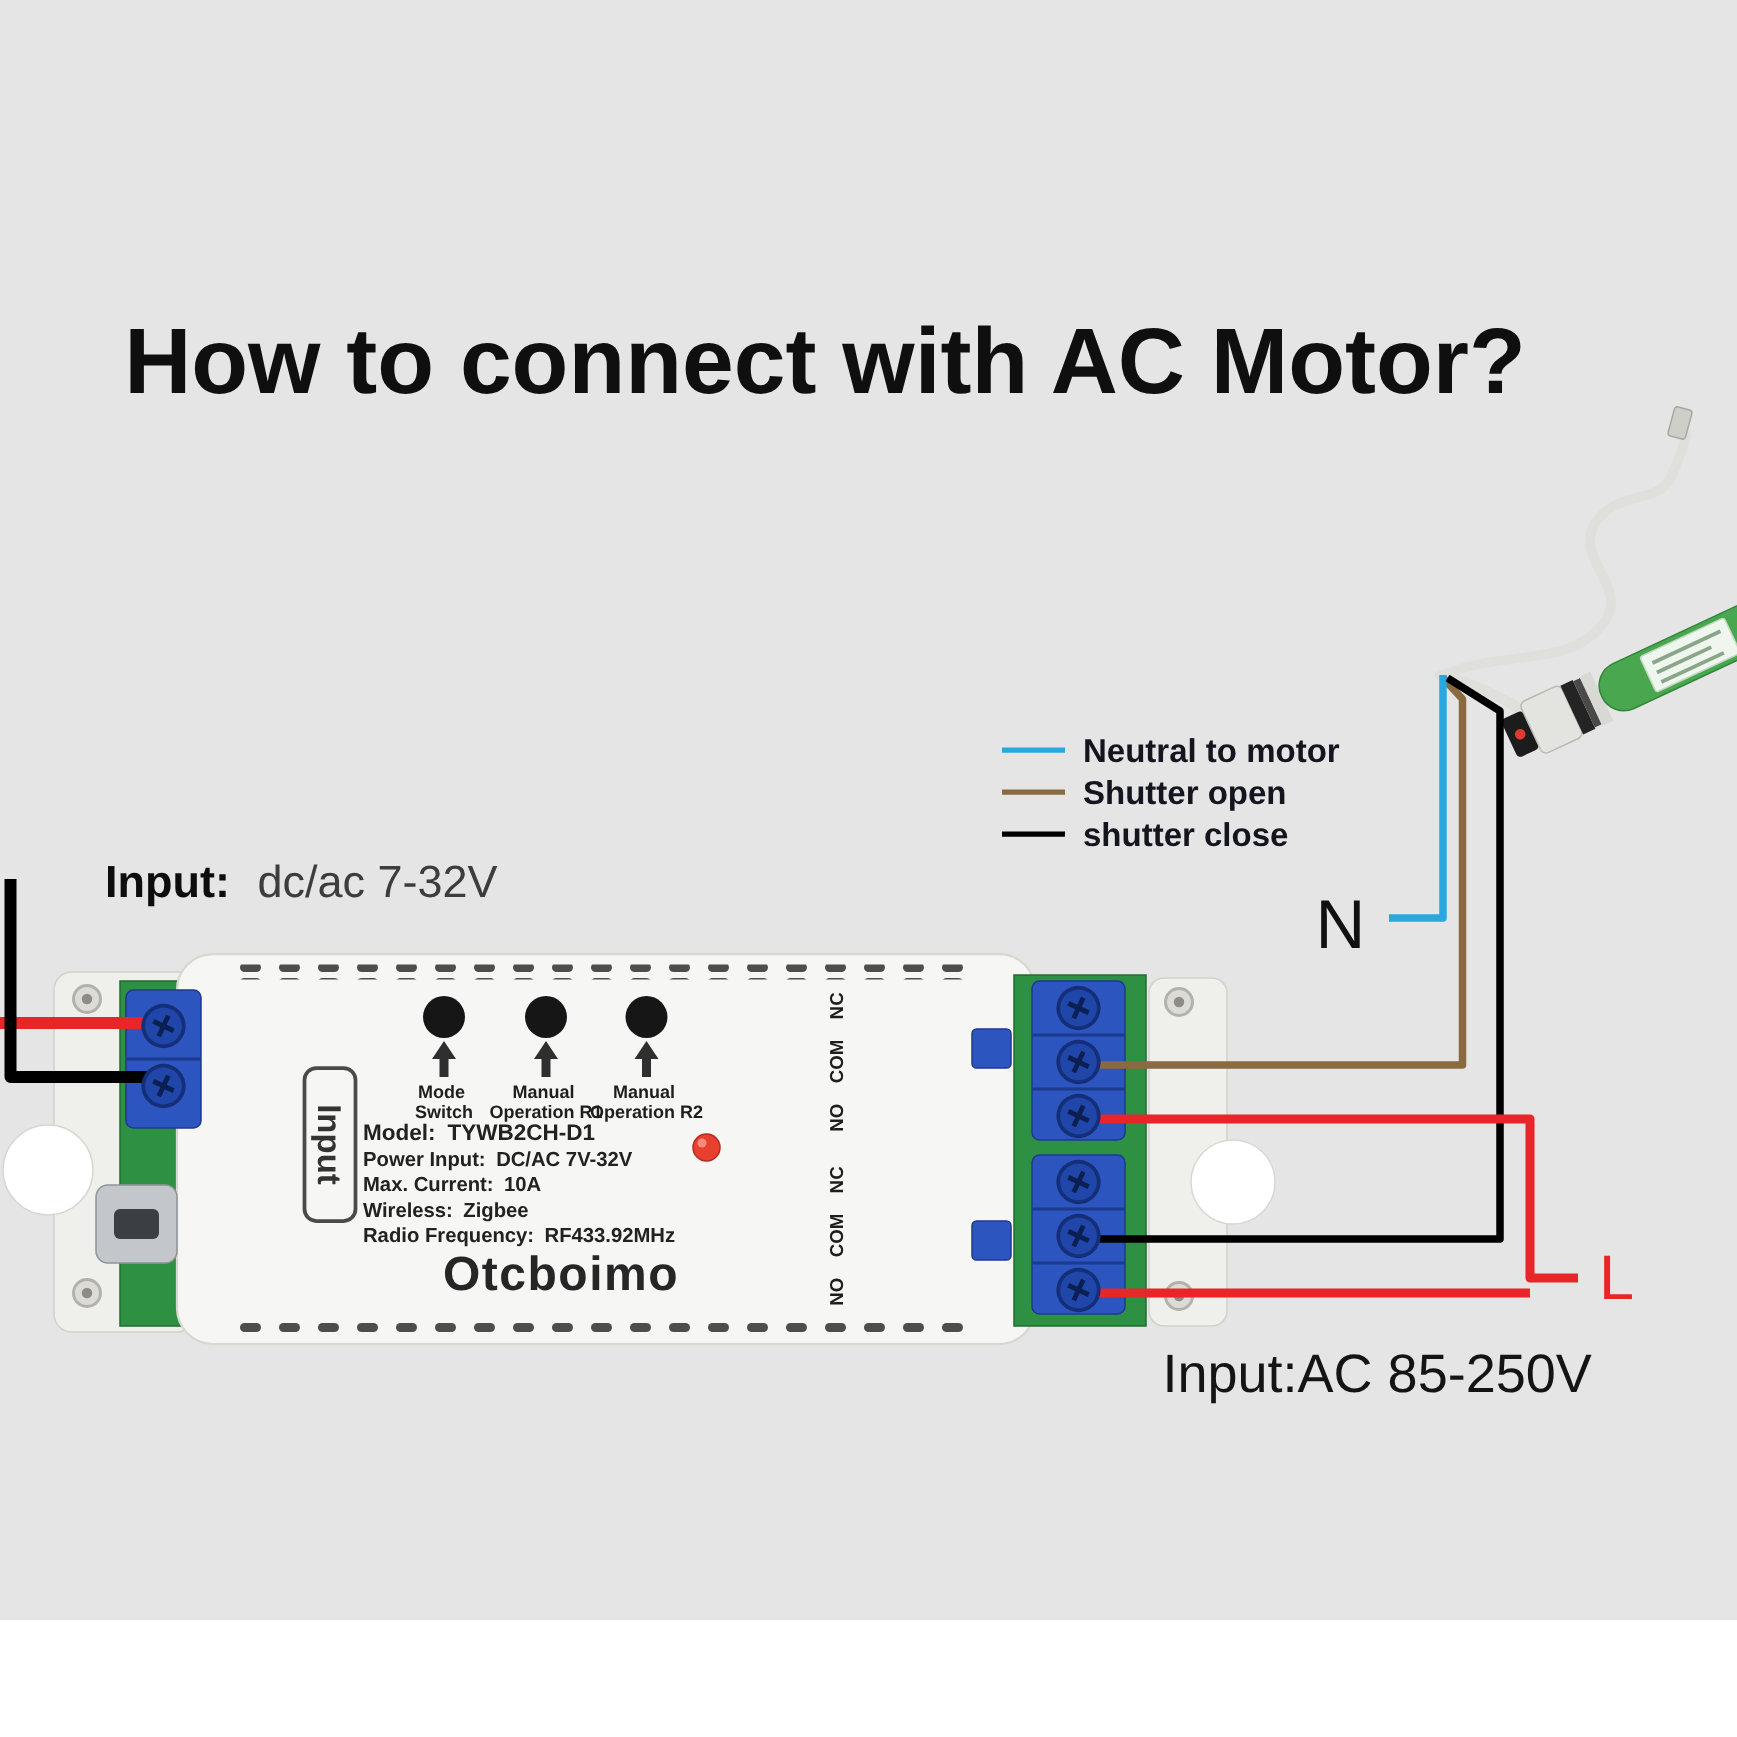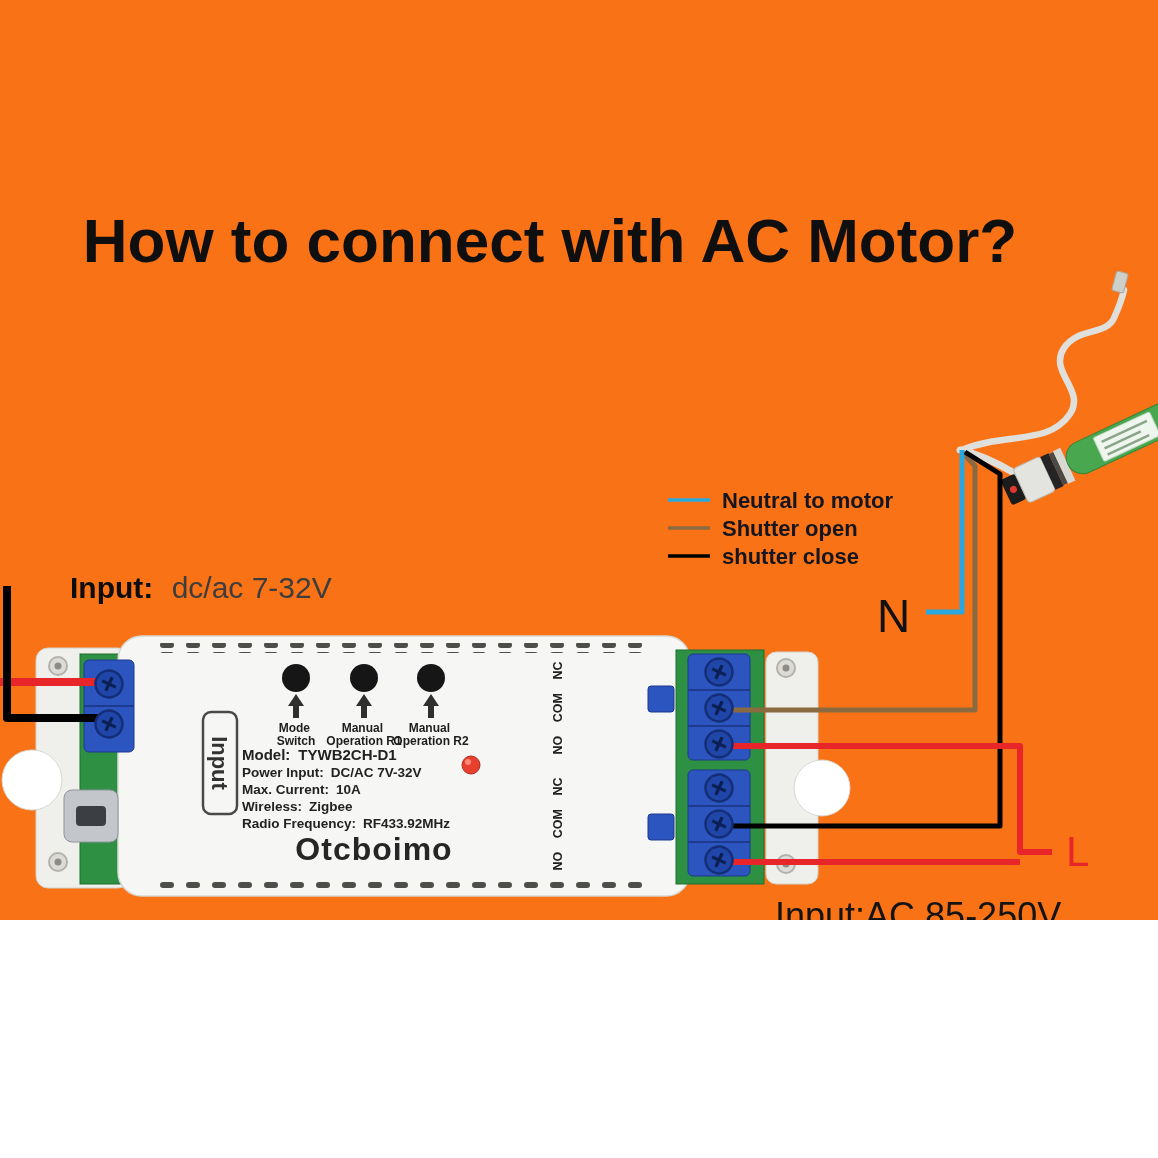--- a/index.html
+++ b/index.html
@@ -1,16 +1,16 @@
 <!DOCTYPE html>
 <html><head>
 <meta charset="utf-8">
 <style>
   html,body{margin:0;padding:0;background:#ffffff;}
-  .canvas{position:relative;width:1158px;height:920px;overflow:hidden;background:#f97316;}
+  .canvas{position:relative;width:1158px;height:1080px;overflow:hidden;background:#e5e5e5;}
   svg{display:block;}
   text, tspan{font-family:"Liberation Sans","DejaVu Sans",sans-serif;}
 </style>
 </head>
 <body>
 
 <div class="canvas">
 <svg width="1158" height="1158" viewBox="0 0 1158 1158">
   <defs>
     <pattern id="vents" width="26" height="10" patternUnits="userSpaceOnUse">

